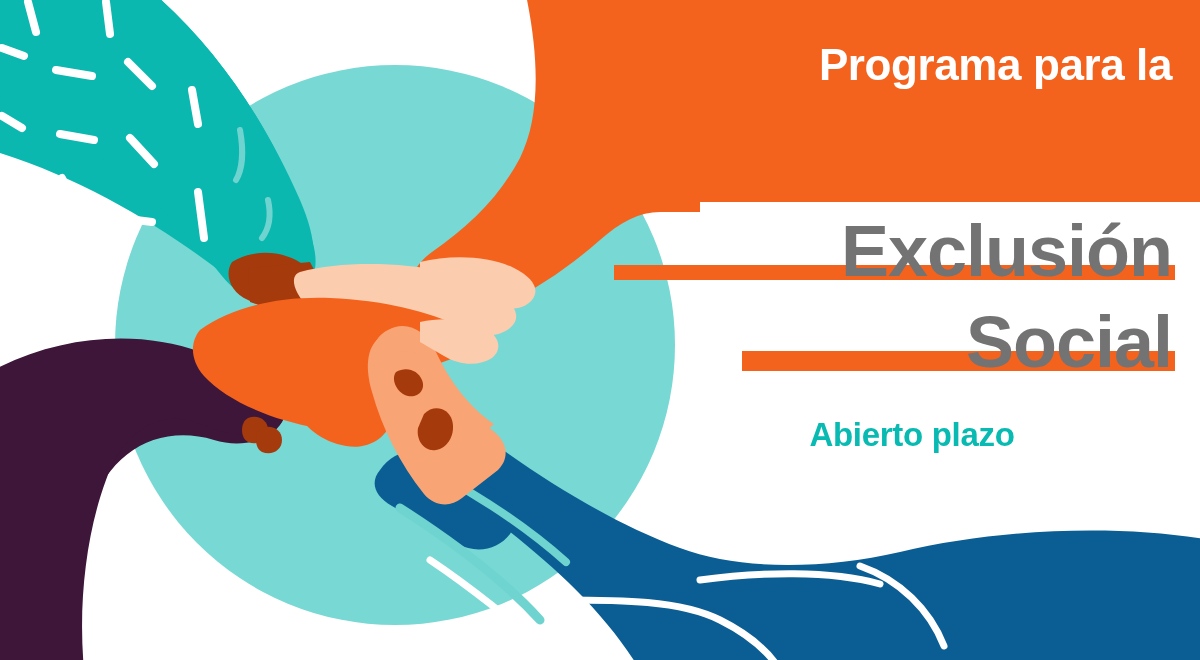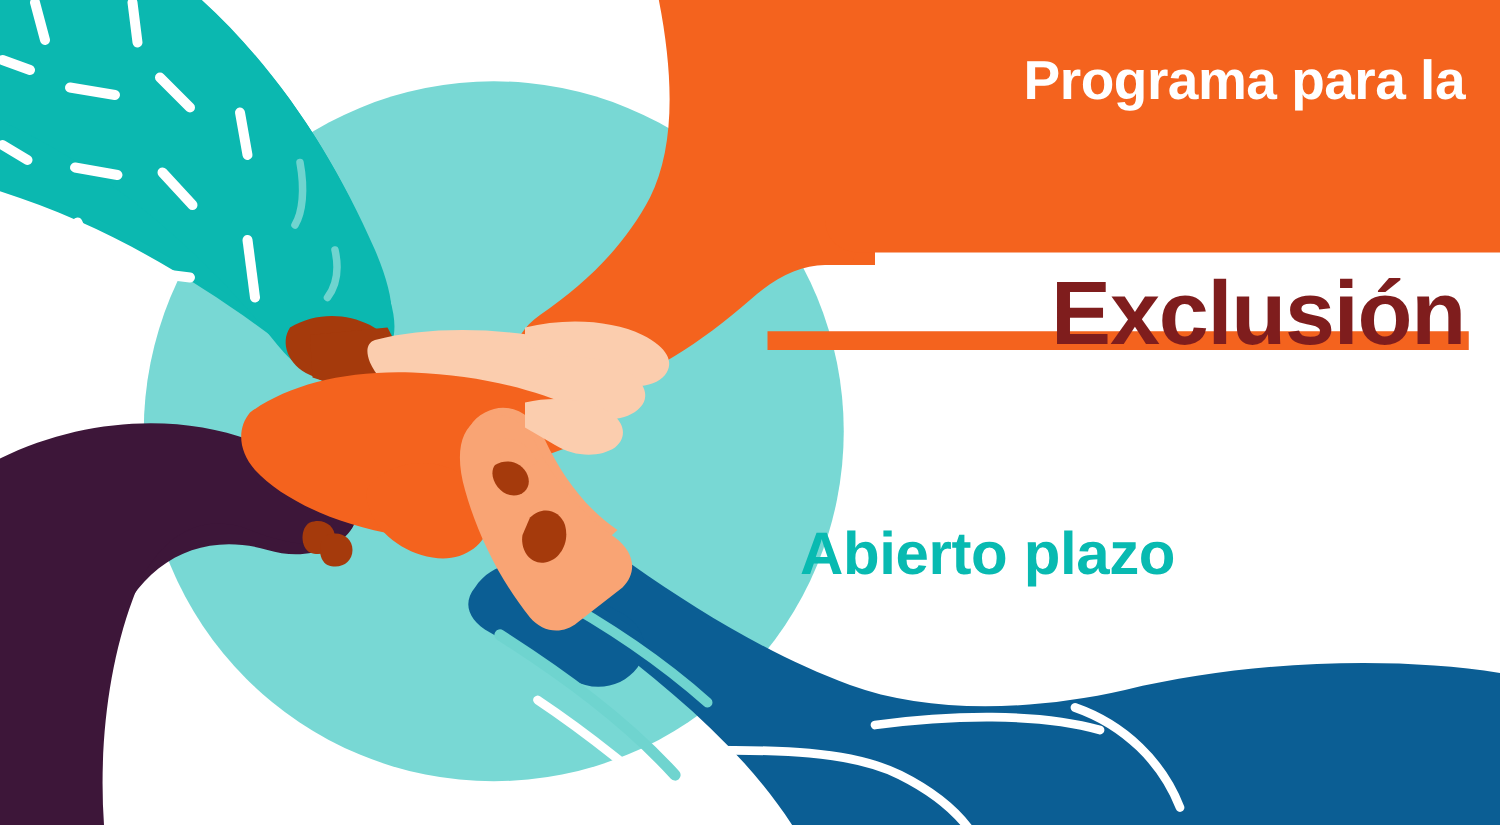--- a/index.html
+++ b/index.html
@@ -63,21 +63,21 @@
     width: 560px;
     text-align: right;
     pointer-events: auto;
   }
   .bigword {
     position: relative;
     display: block;
     font-size: 72px;
     line-height: 1.10;
     font-weight: bold;
-    color: #7f1d1d;
+    color: #737373;
     letter-spacing: -1px;
     white-space: nowrap;
   }
   .bigword .bar {
     position: absolute;
     left: 0; right: 0;
     bottom: 10px;
     height: 15px;
     background: #F4631E;
     z-index: 0;
@@ -85,26 +85,26 @@
   .bigword .wordtxt {
     position: relative;
     z-index: 1;
   }
   .word-exclusion { margin-bottom: 12px; }
   .word-exclusion .bar { left: 2px; right: -3px; bottom: 11px; height: 15px; }
   .word-social .bar { left: 130px; right: -3px; bottom: 11px; height: 20px; }
 
   .subtitle {
     position: absolute;
-    right: 40px;
+    right: 28px;
     top: 414px;
     width: 520px;
-    text-align: left;
+    text-align: center;
     color: #08BAB1;
-    font-size: 48px;
+    font-size: 33px;
     line-height: 1.25;
     font-weight: bold;
     letter-spacing: -0.3px;
     pointer-events: auto;
   }
   .subtitle .ln { display: block; }
 </style>
 </head>
 <body>
 
@@ -323,20 +323,24 @@
 
     <div class="headline-text">
       <span class="ln">Programa para la</span>
     </div>
 
     <div class="title-block">
       <span class="bigword word-exclusion">
         <span class="bar"></span>
         <span class="wordtxt">Exclusión</span>
       </span>
+      <span class="bigword word-social">
+        <span class="bar"></span>
+        <span class="wordtxt">Social</span>
+      </span>
     </div>
 
     <div class="subtitle">
       <span class="ln">Abierto plazo</span>
     </div>
 
   </div>
 </div>
 
 </body></html>

